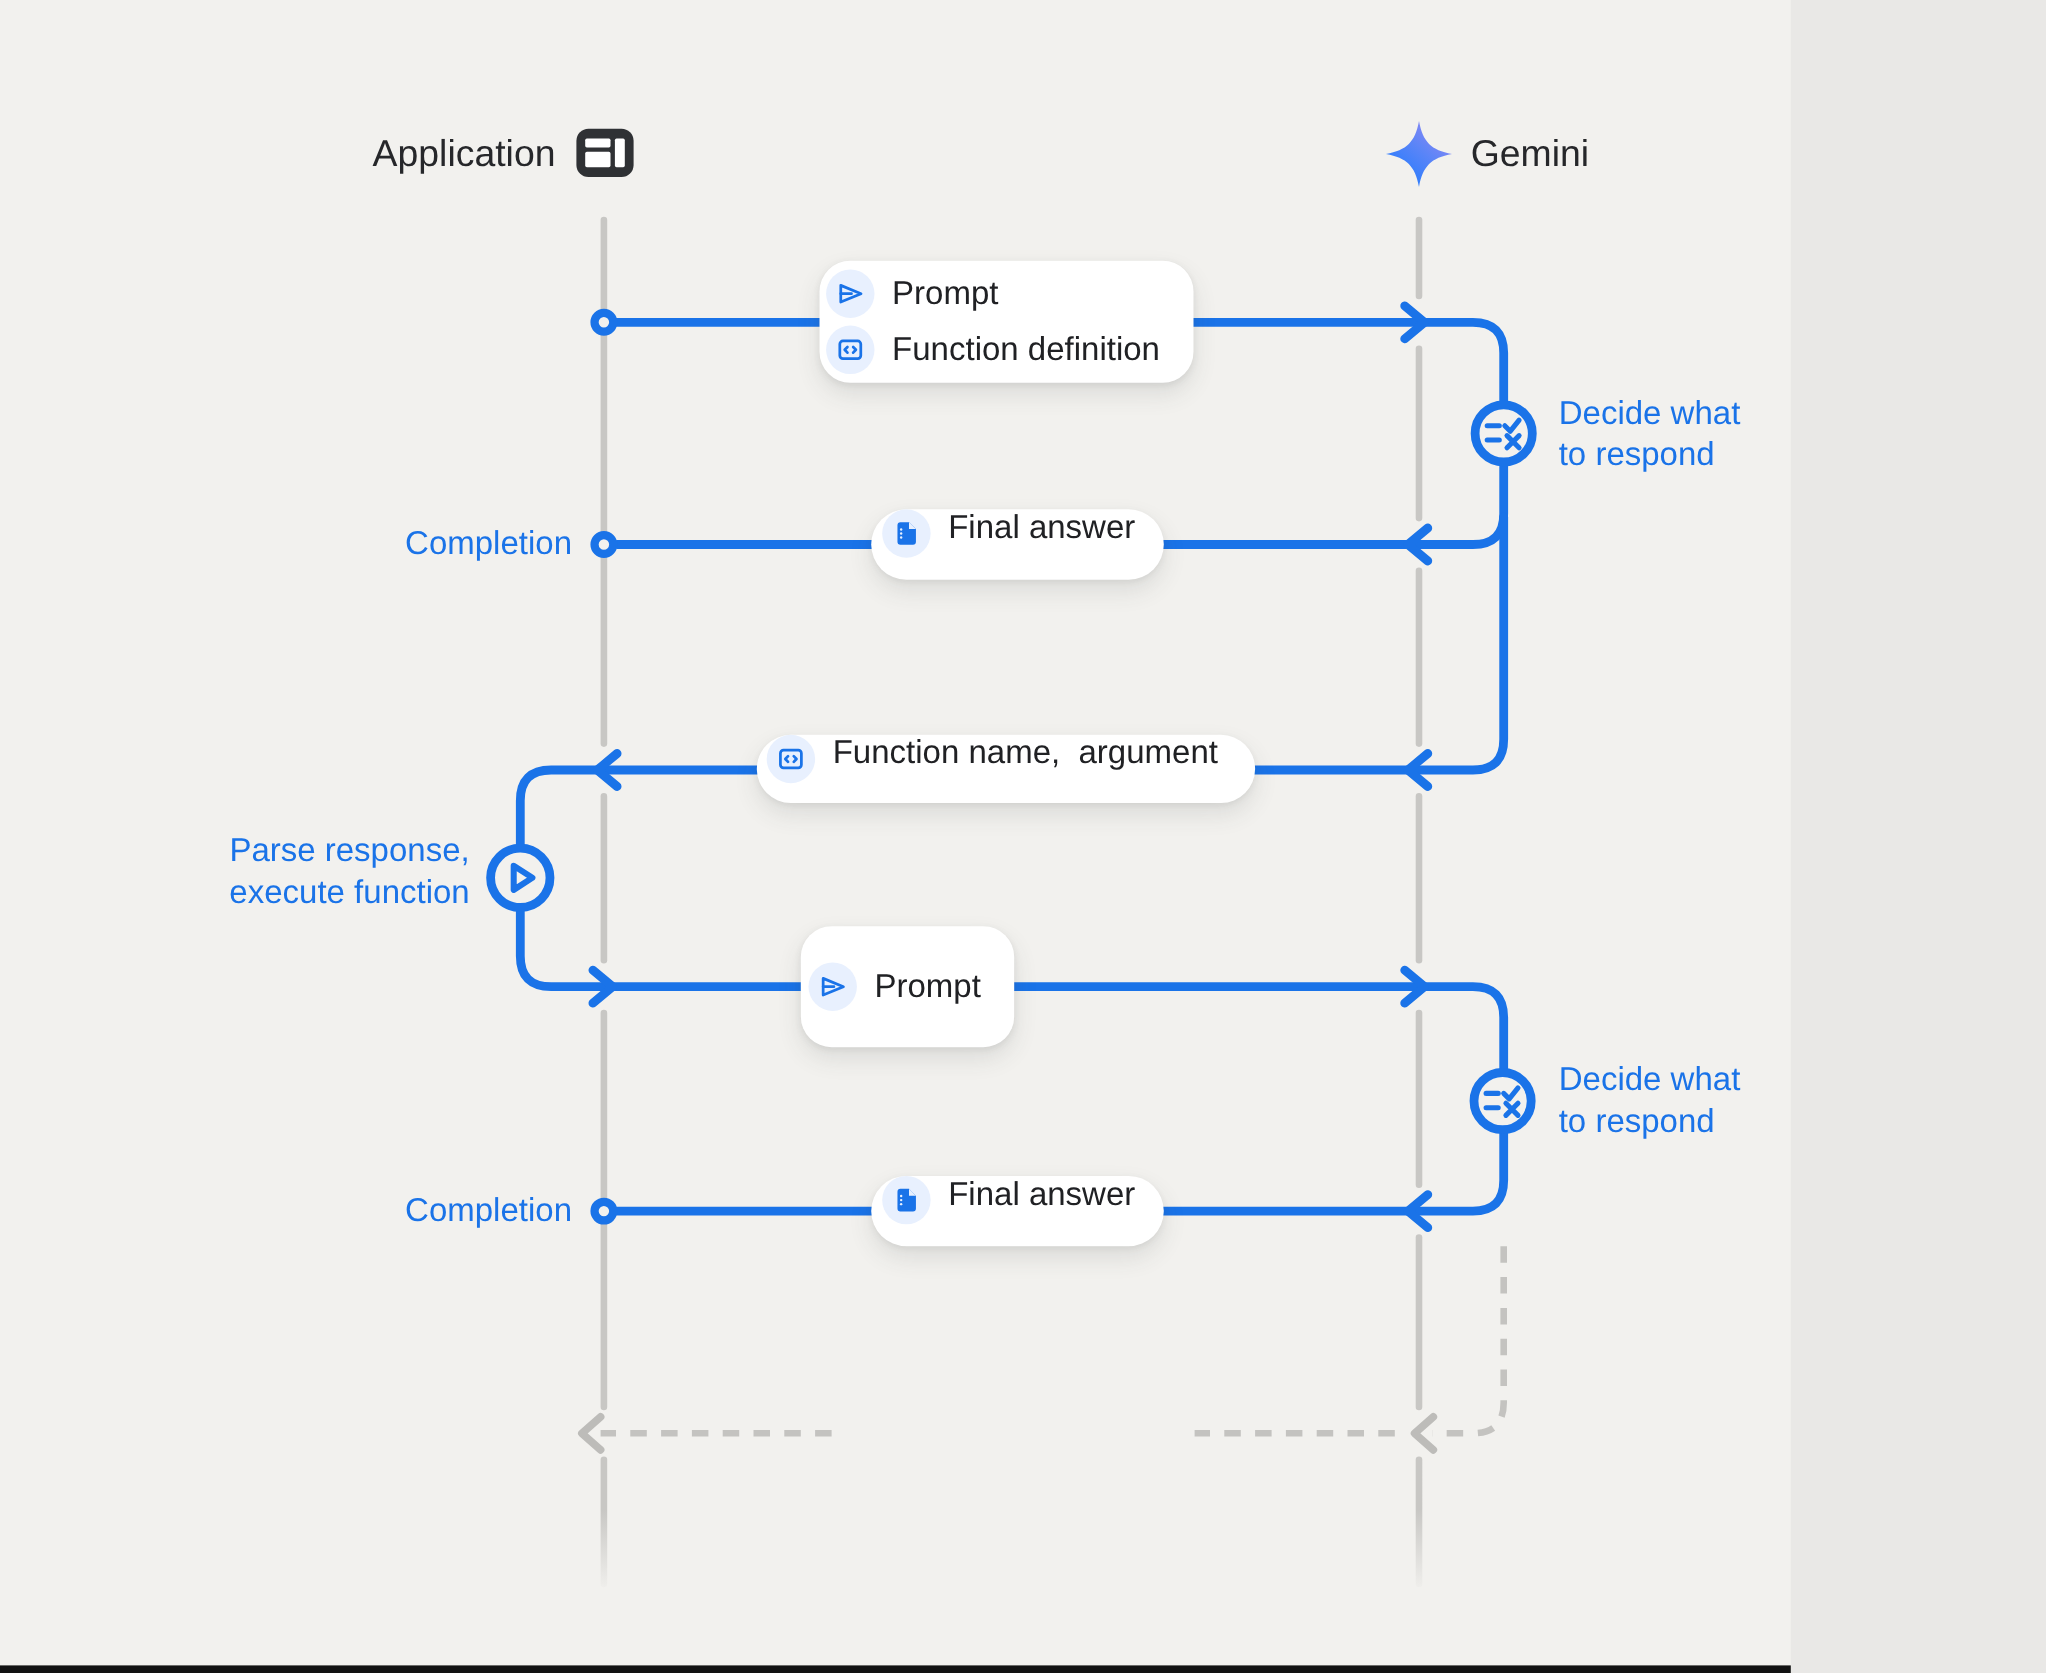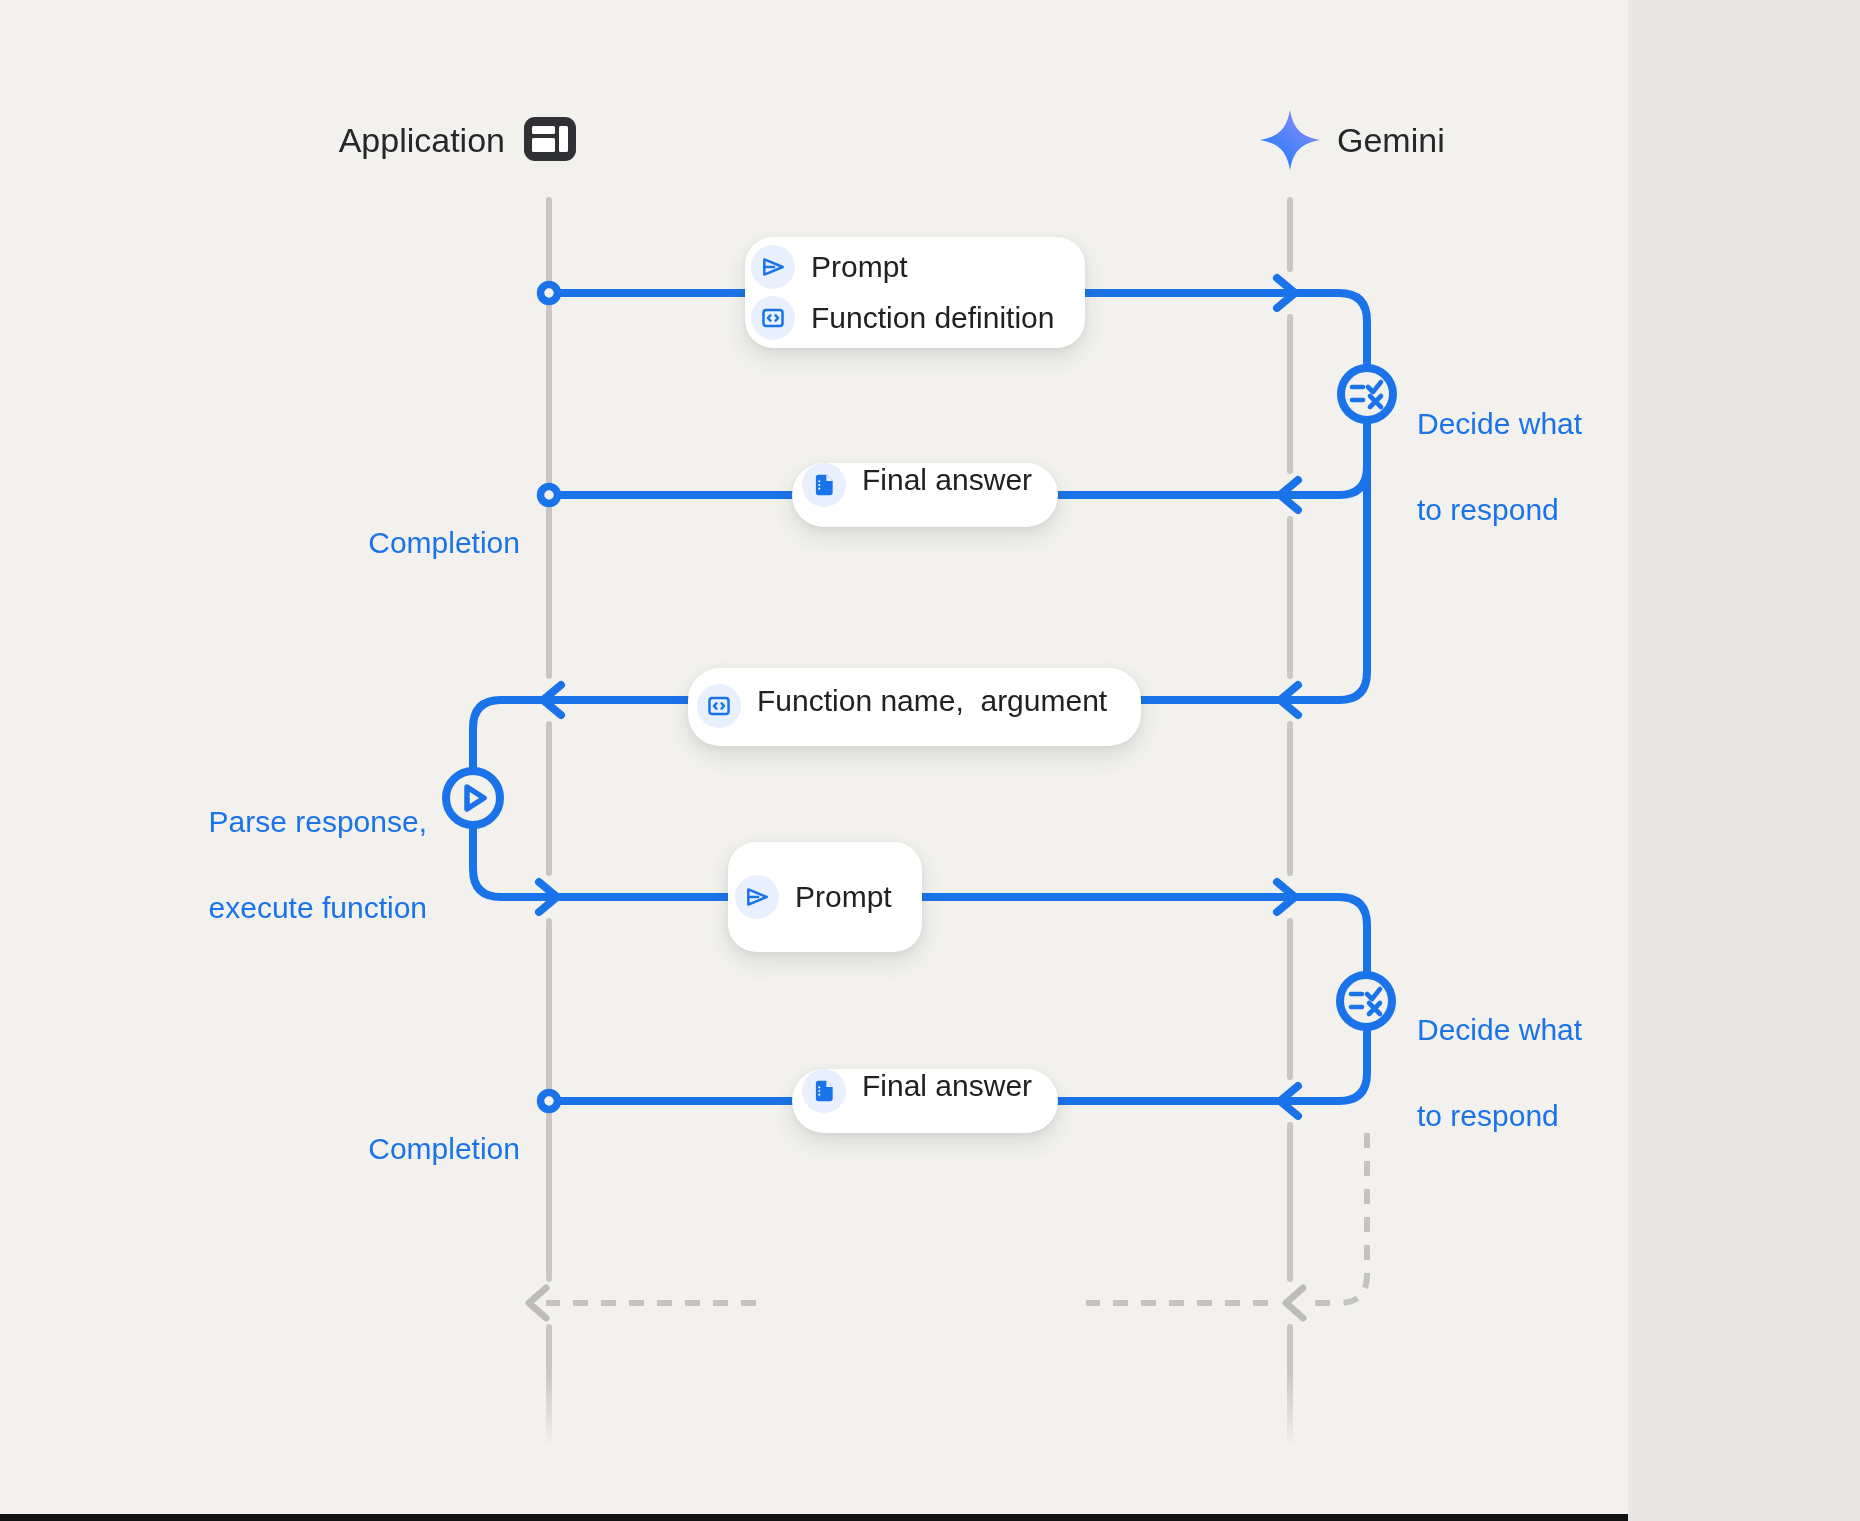--- a/index.html
+++ b/index.html
@@ -19,21 +19,21 @@
   .pill{
     position:absolute;display:inline-flex;align-items:flex-start;
     background:#fff;border-radius:32px;box-shadow:0 10px 22px rgba(60,64,67,.12),0 2px 6px rgba(60,64,67,.08);
   }
   .row{display:flex;align-items:center;}
   .chip{
     width:44px;height:44px;border-radius:50%;background:#E8F0FE;flex:0 0 auto;
     display:flex;align-items:center;justify-content:center;
   }
   .msg-label{font-size:30px;font-weight:400;color:#202124;white-space:pre;margin-left:16px;}
-  .blue-label{color:#1A73E8;font-size:30px;font-weight:500;line-height:38px;margin-top:48px;}
+  .blue-label{color:#1A73E8;font-size:30px;font-weight:500;line-height:38px;}
   .dark-label{color:#202124;font-size:30px;font-weight:500;}
   .right{text-align:right;}
   .center{text-align:center;}
   .bottom-bar{position:absolute;left:0;bottom:0;width:1860px;height:7px;background:#121212;}
 </style>
 </head>
 <body>
 
 <div class="canvas">
 
@@ -170,21 +170,21 @@
         <path d="M7 2.5 H14.2 L20 8.3 V19 A2.5 2.5 0 0 1 17.5 21.5 H7 A2.5 2.5 0 0 1 4.5 19 V5 A2.5 2.5 0 0 1 7 2.5 Z" fill="#1A73E8"></path>
         <path d="M14.2 2.5 V8.3 H20 Z" fill="#E8F0FE"></path>
         <circle cx="7.6" cy="8.6" r="1" fill="#E8F0FE"></circle>
           <circle cx="7.6" cy="12" r="1" fill="#E8F0FE"></circle>
           <circle cx="7.6" cy="15.4" r="1" fill="#E8F0FE"></circle>
       </svg>
     </span>
     <span class="msg-label">Final answer</span>
   </div>
 
-  <div class="pill" style="left:688px;top:668px;height:62px;padding:16px 34px 0 9px;">
+  <div class="pill" style="left:688px;top:668px;height:62px;padding:0 34px 0 9px;">
     <span class="chip">
       <svg width="26" height="26" viewBox="0 0 24 24" fill="none" stroke="#1A73E8" stroke-width="2.3" stroke-linejoin="round" stroke-linecap="round">
         <rect x="3.2" y="4.6" width="17.6" height="14.8" rx="2.6"></rect>
         <path d="M9.6 9.6 L7.3 12 L9.6 14.4"></path>
           <path d="M14.4 9.6 L16.7 12 L14.4 14.4"></path>
       </svg>
     </span>
     <span class="msg-label">Function name,  argument</span>
   </div>
 

